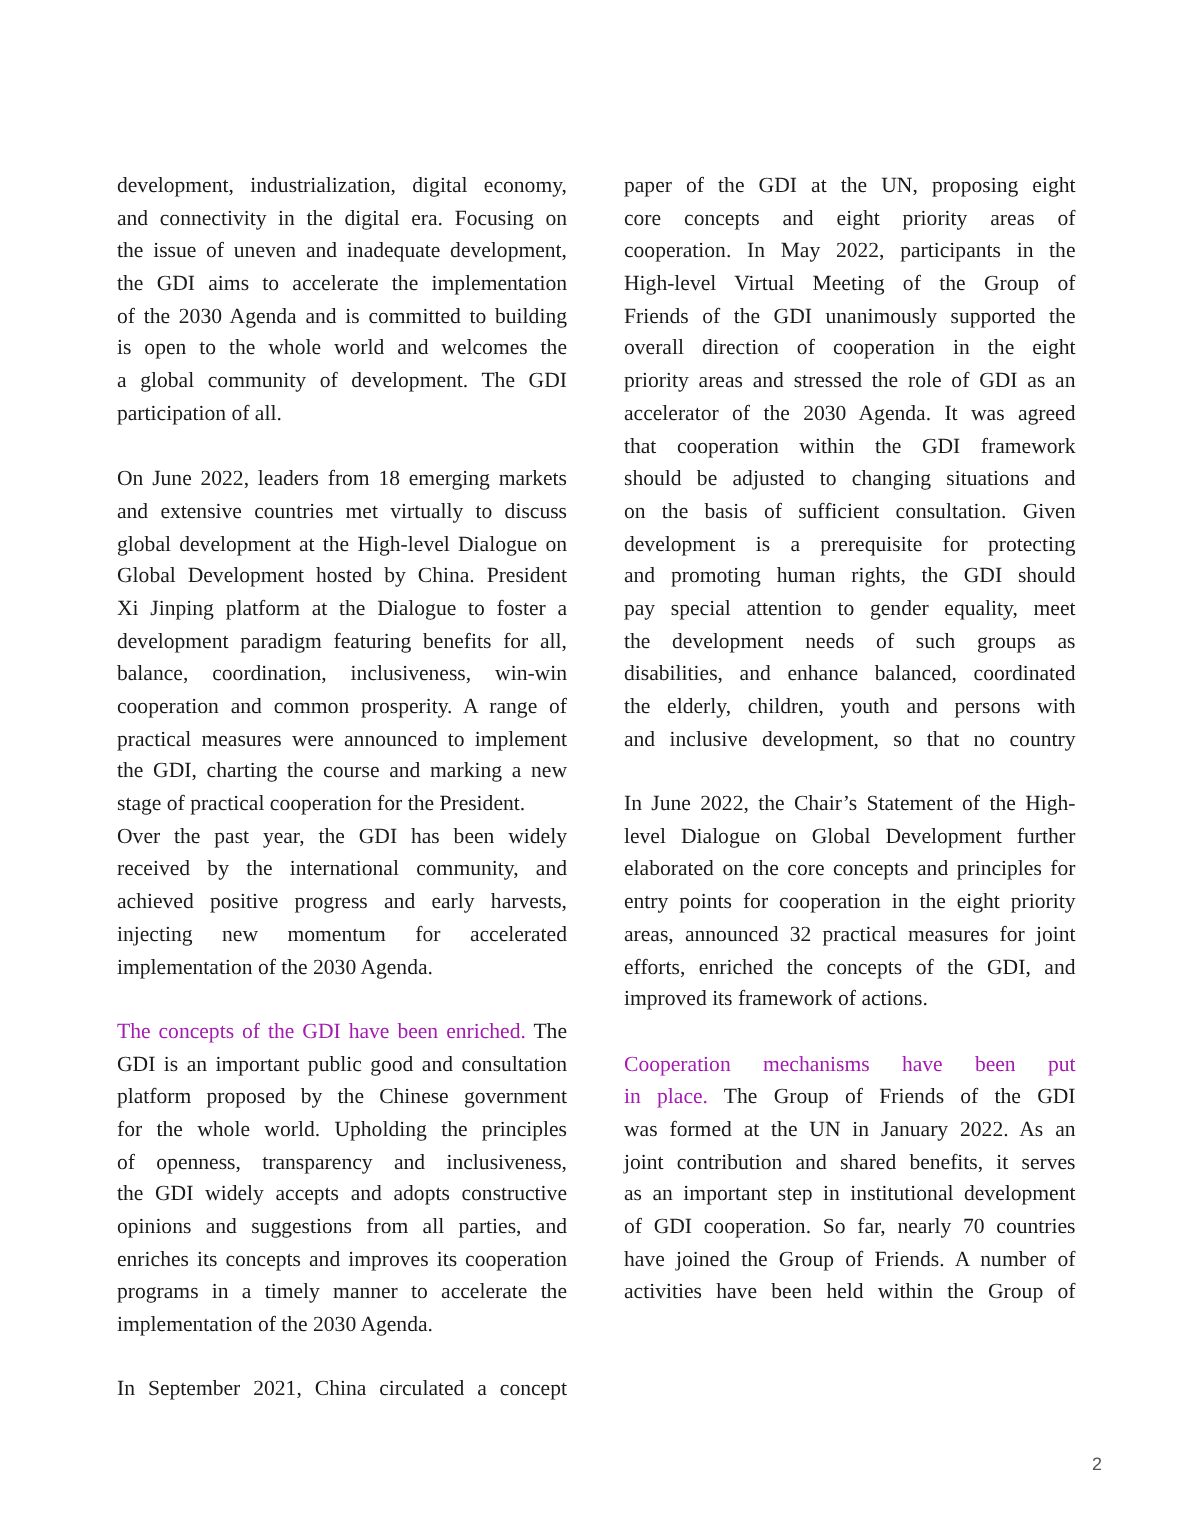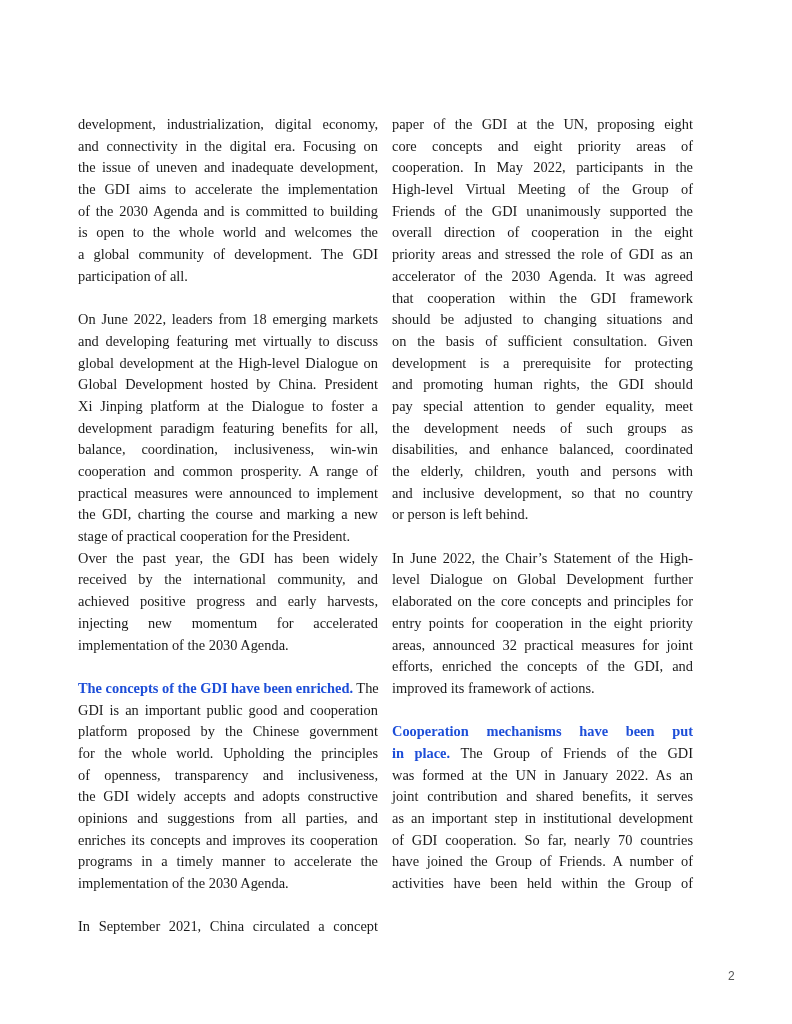--- a/index.html
+++ b/index.html
@@ -1,35 +1,35 @@
 <!DOCTYPE html>
 <html><head>
 <meta charset="utf-8">
 <style>
   html, body { margin: 0; padding: 0; background: #ffffff; }
   body { width: 792px; height: 1024px; position: relative; overflow: hidden; }
   .page { position: absolute; left: 0; top: 0; width: 792px; height: 726px; background: #fff; }
   .col { position: absolute; top: 114px; }
   .col-left { left: 78px; width: 300px; }
-  .col-right { left: 392px; width: 301px; }
+  .col-right { left: 416px; width: 301px; }
   .line {
     display: block;
     height: 21.7px;
     line-height: 21.7px;
     font-family: "Liberation Serif", "DejaVu Serif", serif;
     font-size: 14.4px;
     color: #1a1a1a;
     text-align: justify;
     text-align-last: justify;
     white-space: nowrap;
     overflow: visible;
   }
   .line.last { text-align-last: left; }
   .gap { height: 21.7px; display: block; }
-  .bold { font-weight: bold; color: #1d4ed8; }
+  .bold { font-weight: normal; color: #a21caf; }
   .page-number {
     position: absolute; left: 728px; top: 969px;
     font-family: "Liberation Sans", "DejaVu Sans", sans-serif;
     font-size: 12px; color: #555;
   }
 </style>
 </head>
 <body>
 
 <div class="page">
@@ -42,21 +42,21 @@
       <span class="line">the GDI aims to accelerate the implementation</span>
       <span class="line">of the 2030 Agenda and is committed to building</span>
       <span class="line">is open to the whole world and welcomes the</span>
       <span class="line">a global community of development. The GDI</span>
       <span class="line last">participation of all.</span>
     </div>
     <span class="gap"></span>
 
     <div>
       <span class="line">On June 2022, leaders from 18 emerging markets</span>
-      <span class="line">and developing featuring met virtually to discuss</span>
+      <span class="line">and extensive countries met virtually to discuss</span>
       <span class="line">global development at the High-level Dialogue on</span>
       <span class="line">Global Development hosted by China. President</span>
       <span class="line">Xi Jinping platform at the Dialogue to foster a</span>
       <span class="line">development paradigm featuring benefits for all,</span>
       <span class="line">balance, coordination, inclusiveness, win-win</span>
       <span class="line">cooperation and common prosperity. A range of</span>
       <span class="line">practical measures were announced to implement</span>
       <span class="line">the GDI, charting the course and marking a new</span>
       <span class="line last">stage of practical cooperation for the President.</span>
     </div>
@@ -65,21 +65,21 @@
       <span class="line">Over the past year, the GDI has been widely</span>
       <span class="line">received by the international community, and</span>
       <span class="line">achieved positive progress and early harvests,</span>
       <span class="line">injecting new momentum for accelerated</span>
       <span class="line last">implementation of the 2030 Agenda.</span>
     </div>
     <span class="gap"></span>
 
     <div>
       <span class="line"><span class="bold">The concepts of the GDI have been enriched.</span><span> The</span></span>
-      <span class="line">GDI is an important public good and cooperation</span>
+      <span class="line">GDI is an important public good and consultation</span>
       <span class="line">platform proposed by the Chinese government</span>
       <span class="line">for the whole world. Upholding the principles</span>
       <span class="line">of openness, transparency and inclusiveness,</span>
       <span class="line">the GDI widely accepts and adopts constructive</span>
       <span class="line">opinions and suggestions from all parties, and</span>
       <span class="line">enriches its concepts and improves its cooperation</span>
       <span class="line">programs in a timely manner to accelerate the</span>
       <span class="line last">implementation of the 2030 Agenda.</span>
     </div>
     <span class="gap"></span>
@@ -102,21 +102,20 @@
       <span class="line">that cooperation within the GDI framework</span>
       <span class="line">should be adjusted to changing situations and</span>
       <span class="line">on the basis of sufficient consultation. Given</span>
       <span class="line">development is a prerequisite for protecting</span>
       <span class="line">and promoting human rights, the GDI should</span>
       <span class="line">pay special attention to gender equality, meet</span>
       <span class="line">the development needs of such groups as</span>
       <span class="line">disabilities, and enhance balanced, coordinated</span>
       <span class="line">the elderly, children, youth and persons with</span>
       <span class="line">and inclusive development, so that no country</span>
-      <span class="line last">or person is left behind.</span>
     </div>
     <span class="gap"></span>
 
     <div>
       <span class="line">In June 2022, the Chair’s Statement of the High-</span>
       <span class="line">level Dialogue on Global Development further</span>
       <span class="line">elaborated on the core concepts and principles for</span>
       <span class="line">entry points for cooperation in the eight priority</span>
       <span class="line">areas, announced 32 practical measures for joint</span>
       <span class="line">efforts, enriched the concepts of the GDI, and</span>

